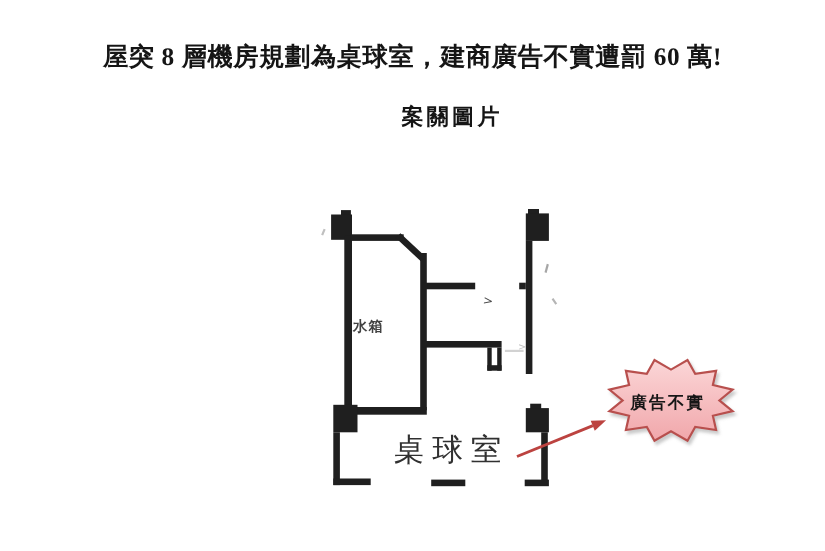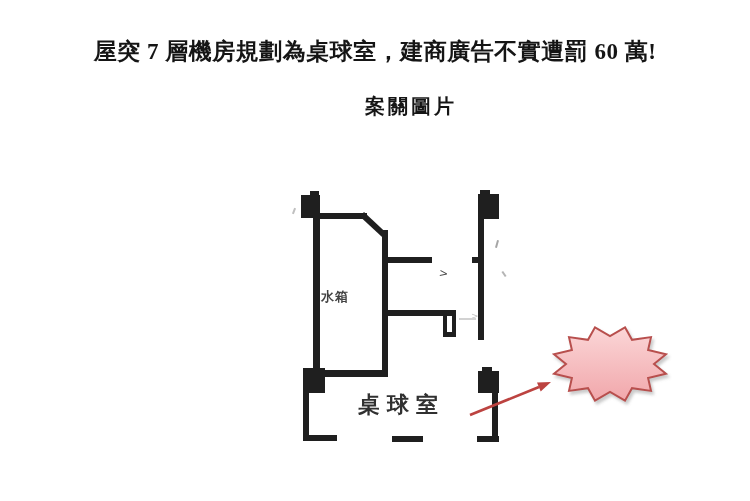--- a/index.html
+++ b/index.html
@@ -19,21 +19,21 @@
     font-family:"Liberation Serif","DejaVu Serif",serif;
   }
   
   .wall{position:absolute;background:#1f1f1f;}
   .diag{transform:rotate(43deg);transform-origin:0 0;}
   .plan-label{
     position:absolute;color:#3c3c3c;
     font-family:"Liberation Sans","DejaVu Sans",sans-serif;
   }
   #water-label{left:321px;top:288px;font-size:13px;font-weight:600;letter-spacing:1px;color:#424242;}
-  #room-label{left:358px;top:390px;font-size:22px;font-weight:700;letter-spacing:7px;color:#303030;}
+  #room-label{left:358px;top:390px;font-size:28px;font-weight:400;letter-spacing:7px;color:#303030;}
   .mark{position:absolute;font-family:"DejaVu Sans",sans-serif;}
   #dir-mark{left:439px;top:267px;font-size:11px;color:#4a4a4a;transform:rotate(8deg);}
   #ghost-mark{left:471px;top:311px;font-size:9px;color:#c2c2c2;}
   .artifact{position:absolute;background:#aaaaaa;}
   #art1{left:496px;top:240px;width:2px;height:8px;transform:rotate(15deg);background:#a6a6a6;}
   #art2{left:503px;top:271px;width:2px;height:6px;transform:rotate(-35deg);background:#b5b5b5;}
   #art3{left:293px;top:208px;width:2px;height:6px;transform:rotate(22deg);background:#c0c0c0;}
   #art4{left:459px;top:318px;width:17px;height:1.5px;background:#d2d2d2;}
   
   #burst-svg{position:absolute;left:548px;top:322px;}
@@ -42,21 +42,21 @@
     font-size:15px;font-weight:600;color:#161616;letter-spacing:2px;
     font-family:"Liberation Serif","DejaVu Serif",serif;
   }
   #arrow-svg{position:absolute;left:455px;top:372px;}
 </style>
 </head>
 <body>
 
 <div id="page">
 
-  <div class="title">屋突 7 層機房規劃為桌球室，建商廣告不實遭罰 60 萬!</div>
+  <div class="title">屋突 8 層機房規劃為桌球室，建商廣告不實遭罰 60 萬!</div>
   <div class="subtitle">案關圖片</div>
 
   <div>
 
     <div class="wall" style="left:310px;top:191px;width:9px;height:5px;"></div>
     <div class="wall" style="left:301px;top:195px;width:19px;height:23px;"></div>
 
     <div class="wall" style="left:313px;top:214px;width:7px;height:156px;"></div>
     <div class="wall" style="left:319px;top:213px;width:48px;height:6px;"></div>
     <div class="wall diag" style="left:364px;top:212px;width:31px;height:6px;"></div>
@@ -107,14 +107,15 @@
       <linearGradient id="burstGrad" x1="0" y1="0" x2="0" y2="1">
         <stop offset="0" stop-color="#fbd6d7"></stop>
         <stop offset="1" stop-color="#f1a7ab"></stop>
       </linearGradient>
       <filter id="burstShadow" x="-20%" y="-20%" width="150%" height="150%">
         <feDropShadow dx="2" dy="3" stdDeviation="1.6" flood-color="#8a8a8a" flood-opacity="0.45"></feDropShadow>
       </filter>
     </defs>
     <polygon filter="url(#burstShadow)" fill="url(#burstGrad)" stroke-width="2" points="77,5.3 84,17.8 103,15.1 100.1,28 118,32.2 106,42 118,51.8 100.1,56 103,68.9 84,66.2 77,78.7 62,70 47,78.7 40,66.2 21,68.9 23.9,56 6,51.8 18,42 6,32.2 23.9,28 21,15.1 40,17.8 47,5.3 62,14" stroke="#b8504e"></polygon>
   </svg>
+  <div id="burst-label">廣告不實</div>
 
 </div>
 
 </body></html>

